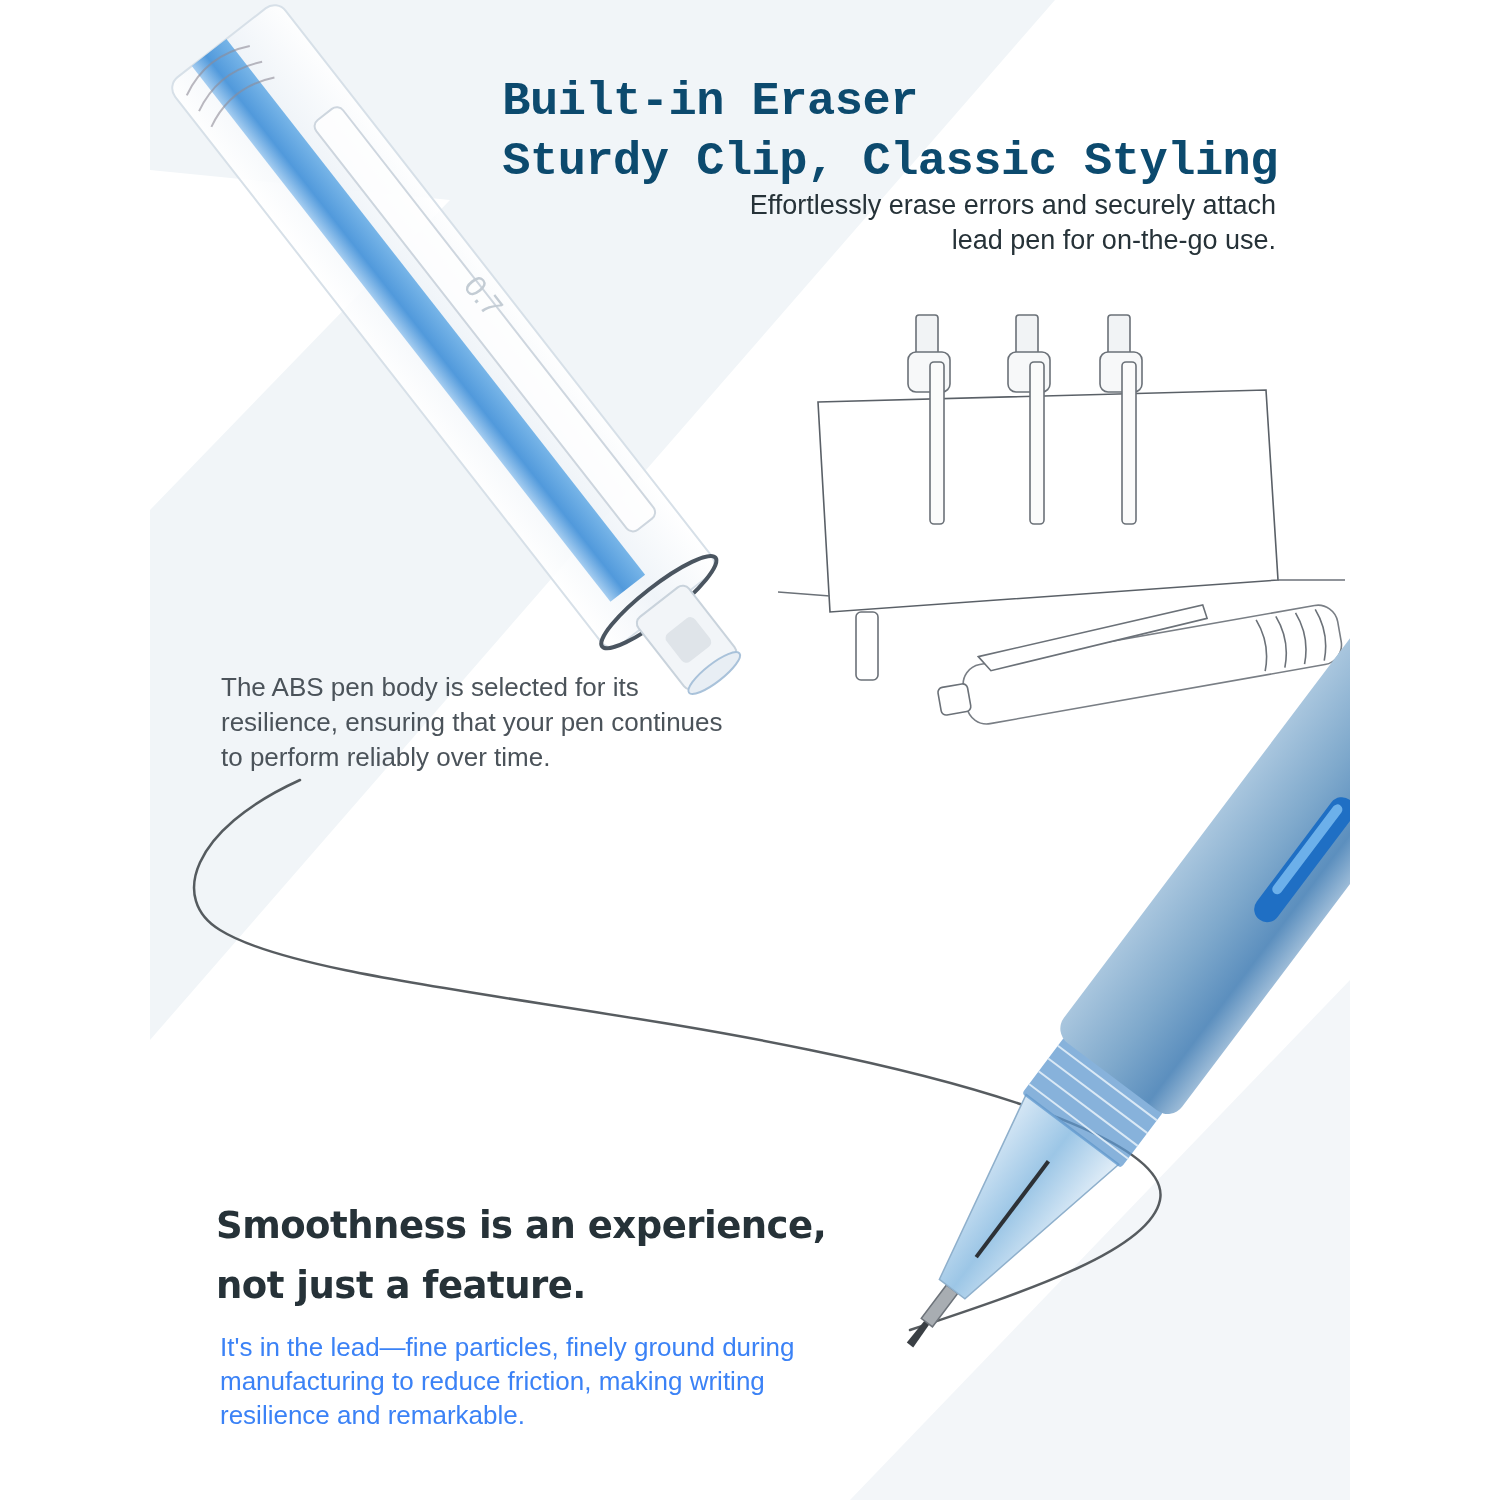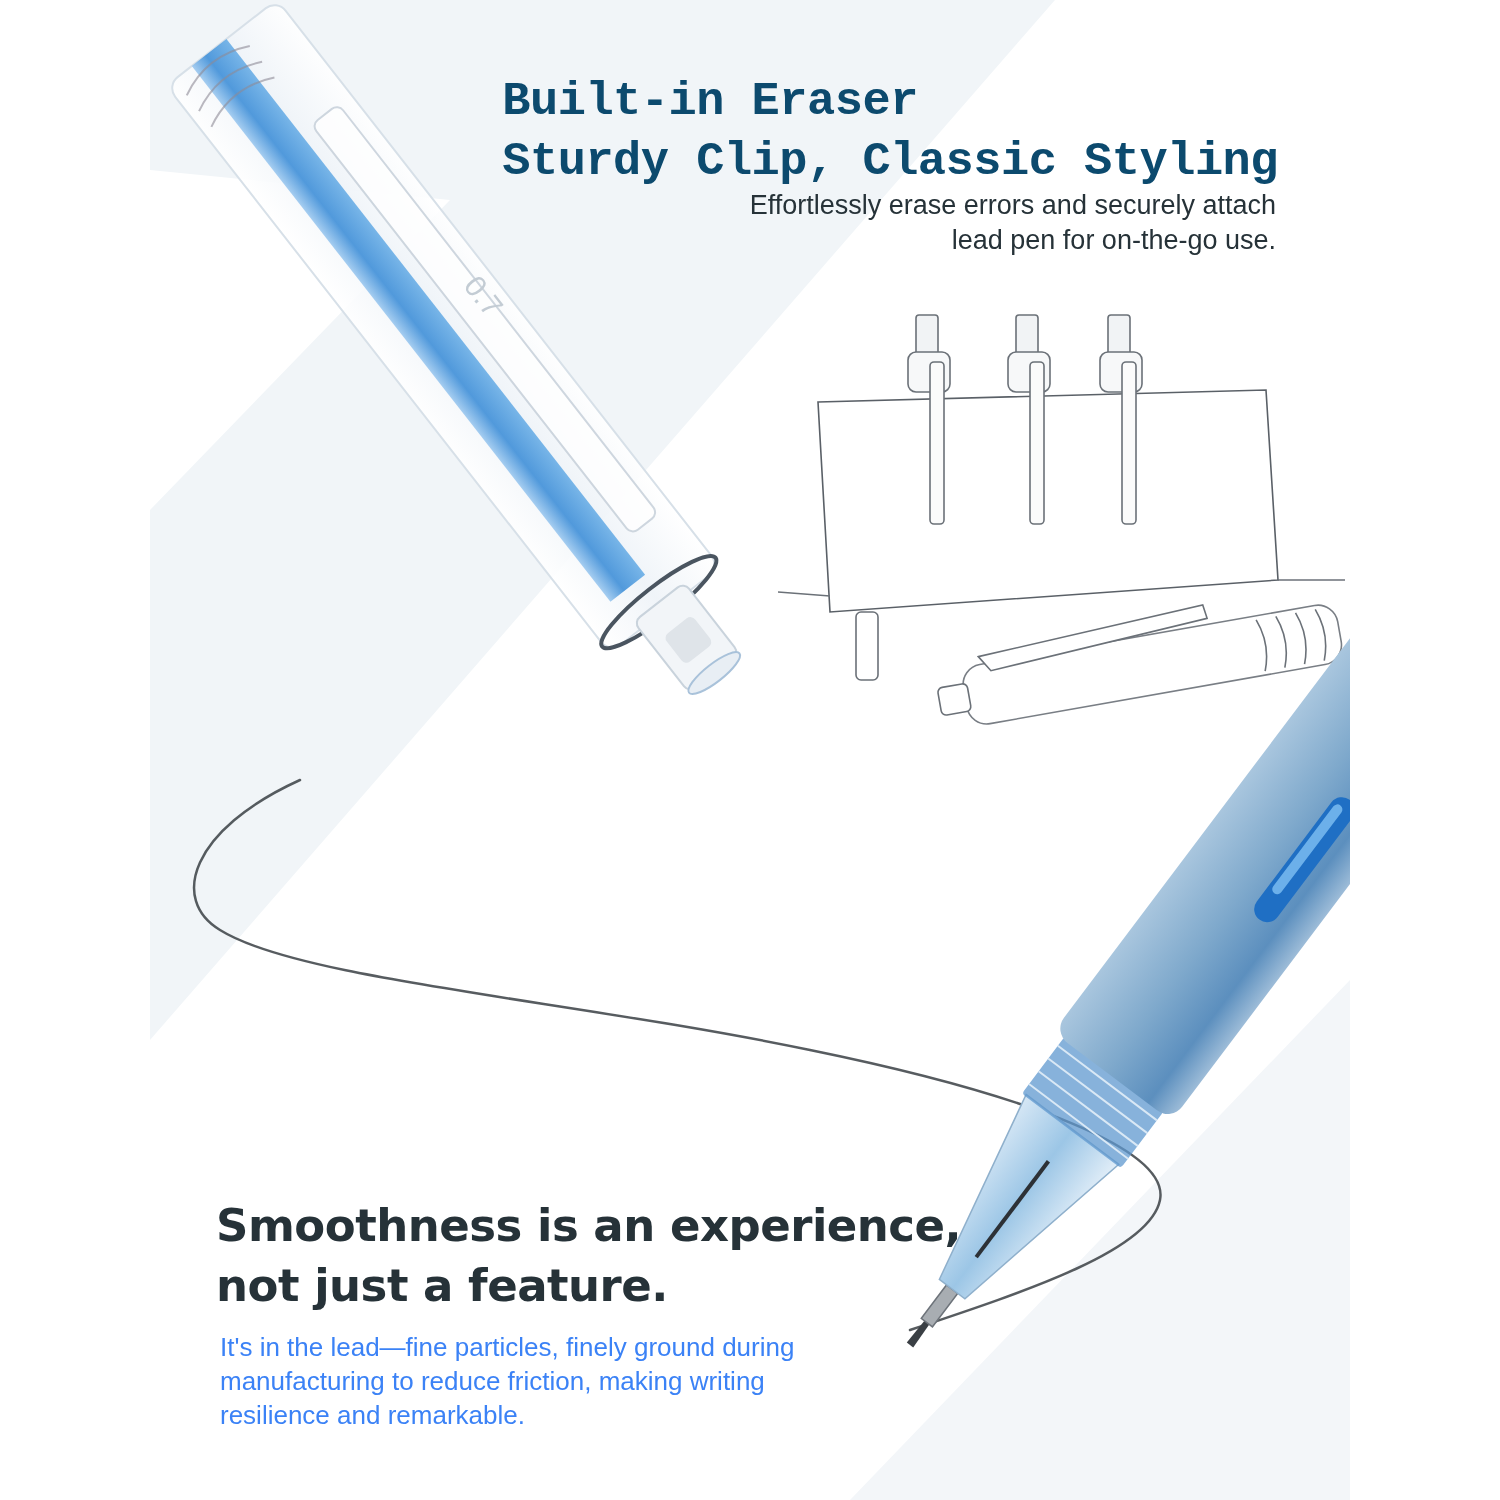--- a/index.html
+++ b/index.html
@@ -22,21 +22,21 @@
       font-size: 27px; line-height: 35px; width: 640px;
     }
     .body-abs {
       position: absolute; left: 71px; top: 670px; width: 560px;
       font-family: "Liberation Sans", sans-serif; color: #4b535a;
       font-size: 26px; line-height: 35px;
     }
     .heading-2 {
       position: absolute; left: 66px; top: 1196px; width: 760px;
       font-family: "DejaVu Sans", sans-serif; font-weight: bold;
-      color: #263238; font-size: 45px; line-height: 60px; letter-spacing: -0.5px;
+      color: #263238; font-size: 37px; line-height: 60px; letter-spacing: -0.5px;
     }
     .sub-2 {
       position: absolute; left: 70px; top: 1330px; width: 680px;
       font-family: "Liberation Sans", sans-serif; color: #3b82f6;
       font-size: 26px; line-height: 34px;
     }
     .line { display: block; }
   </style>
 </head>
 <body>
@@ -136,20 +136,25 @@
 
   <div class="heading-1">
     <span class="line">Built-in Eraser</span>
     <span class="line">Sturdy Clip, Classic Styling</span>
   </div>
   <div class="sub-1">
     <span class="line">Effortlessly erase errors and securely attach</span>
     <span class="line">lead pen for on-the-go use.</span>
   </div>
 
+  <div class="body-abs">
+    <span class="line">The ABS pen body is selected for its</span>
+    <span class="line">resilience, ensuring that your pen continues</span>
+    <span class="line">to perform reliably over time.</span>
+  </div>
 
   <div class="heading-2">
     <span class="line">Smoothness is an experience,</span>
     <span class="line">not just a feature.</span>
   </div>
   <div class="sub-2">
     <span class="line">It's in the lead—fine particles, finely ground during</span>
     <span class="line">manufacturing to reduce friction, making writing</span>
     <span class="line">resilience and remarkable.</span>
   </div>

